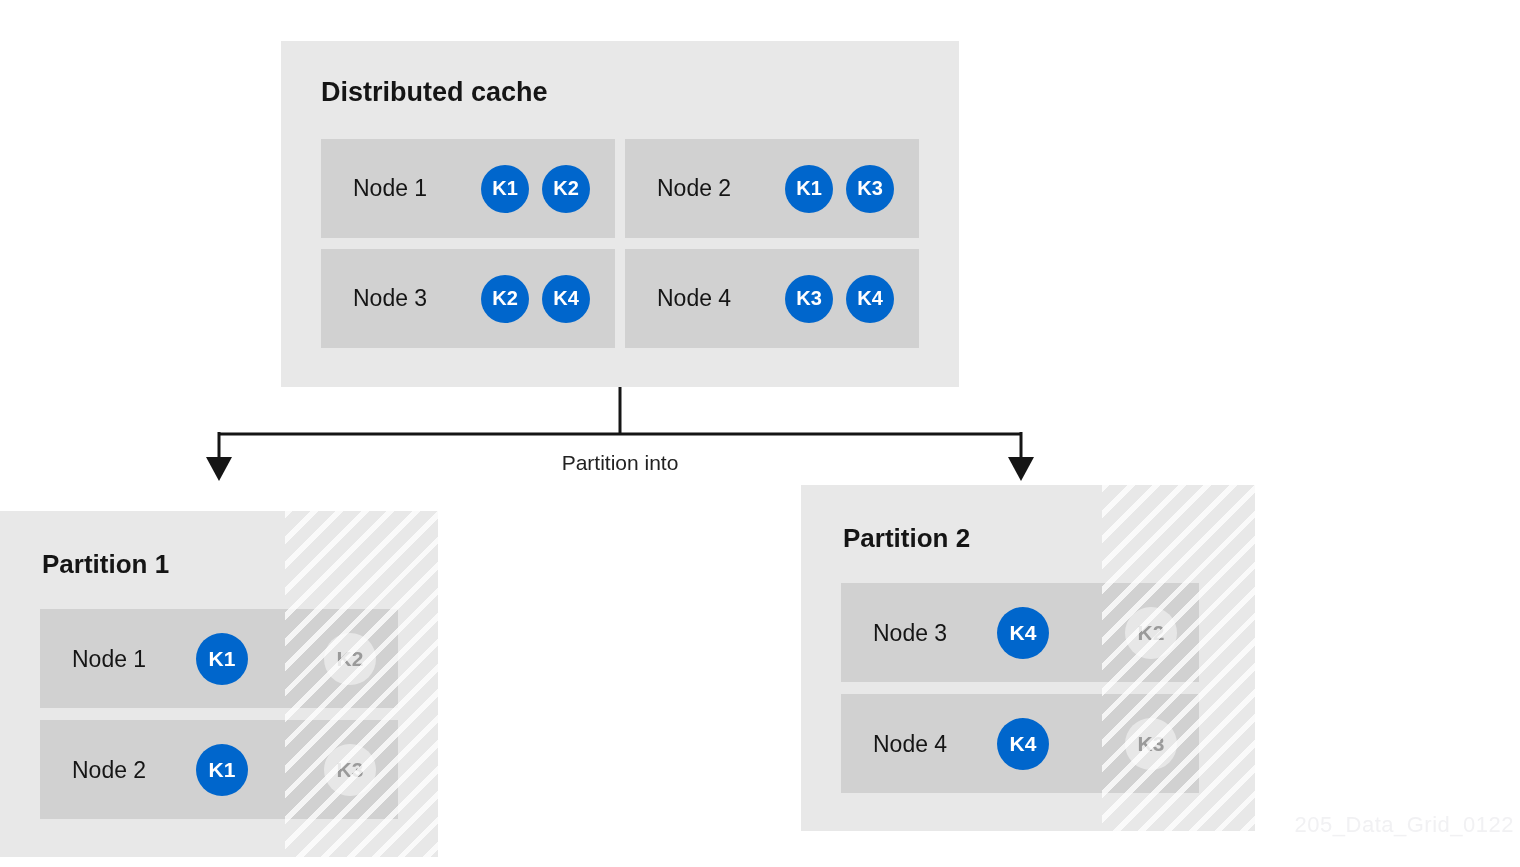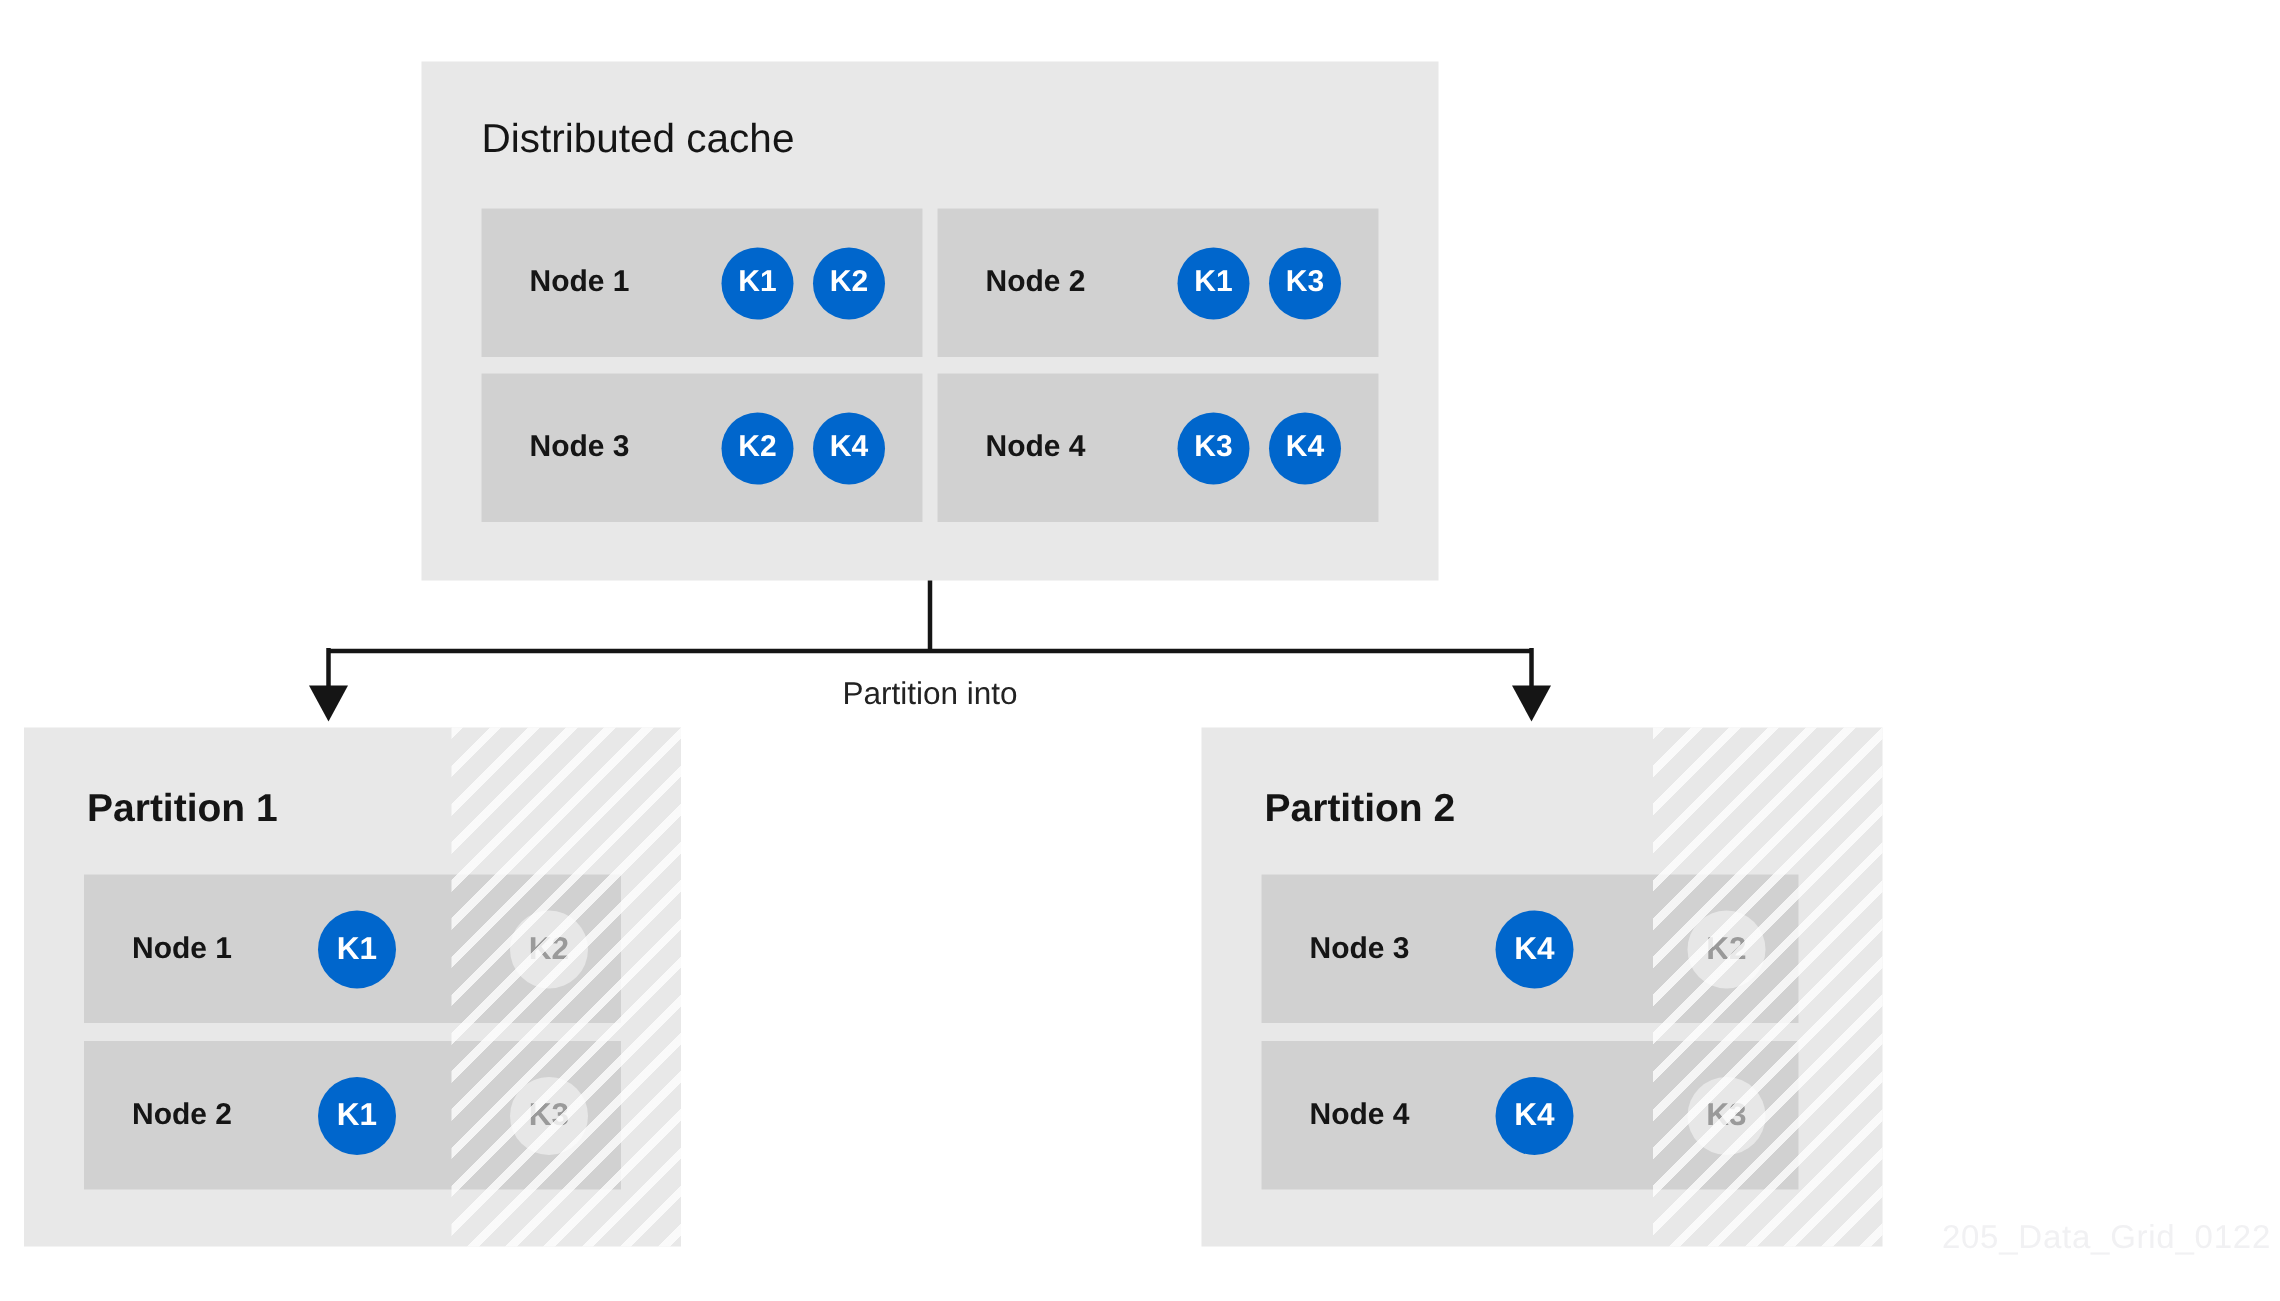--- a/index.html
+++ b/index.html
@@ -22,39 +22,39 @@
     position: absolute;
     left: 281px; top: 41px;
     width: 678px; height: 346px;
     background: var(--outer-gray, #e8e8e8);
   }
   .cache-title {
     position: absolute;
     left: 40px; top: 36px;
     margin: 0;
     font-size: 27px;
-    font-weight: 400;
+    font-weight: 700;
     color: #151515;
     text-align: center;
   }
   .cache-node {
     position: absolute;
     width: 294px; height: 99px;
     background: var(--node-gray, #d1d1d1);
     display: flex;
     align-items: center;
   }
   .cache-node.n1 { left: 40px;  top: 98px; }
   .cache-node.n2 { left: 344px; top: 98px; }
   .cache-node.n3 { left: 40px;  top: 208px; }
   .cache-node.n4 { left: 344px; top: 208px; }
 
   .node-label {
-    font-size: 20px;
-    font-weight: 700;
+    font-size: 23px;
+    font-weight: 400;
     color: #151515;
     padding-left: 32px;
   }
   .key-group {
     margin-left: auto;
     display: flex;
     gap: 13px;
     padding-right: 25px;
   }
   .key-badge {
@@ -87,21 +87,21 @@
     color: #222222;
   }
 
   
   .partition-box {
     position: absolute;
     top: 485px;
     width: 438px; height: 346px;
     background: var(--outer-gray, #e8e8e8);
   }
-  .partition-box.p1 { left: 16px; }
+  .partition-box.p1 { left: 0; margin-top: 26px; }
   .partition-box.p2 { left: 801px; padding-left: 16px; }
 
   .partition-title {
     position: absolute;
     left: 42px; top: 38px;
     margin: 0;
     font-size: 26px;
     font-weight: 700;
     color: #151515;
     z-index: 1;

